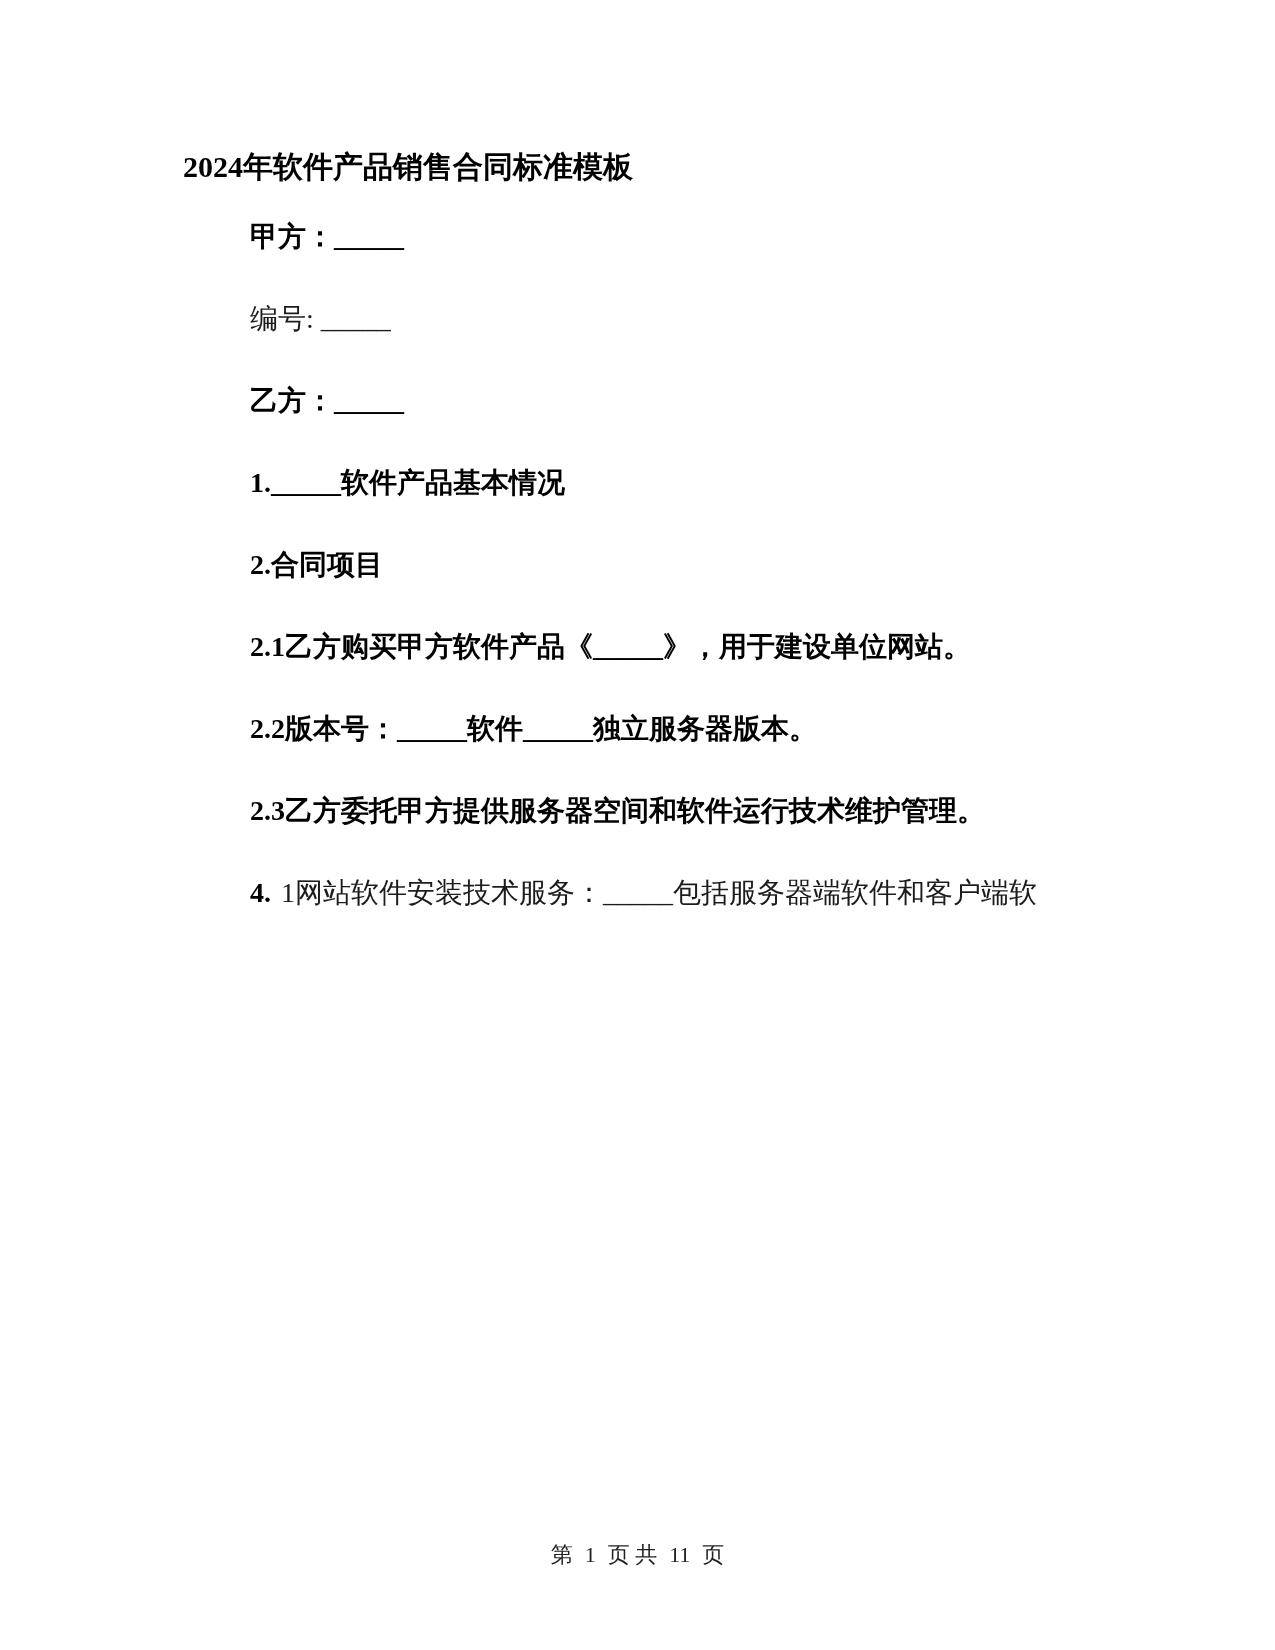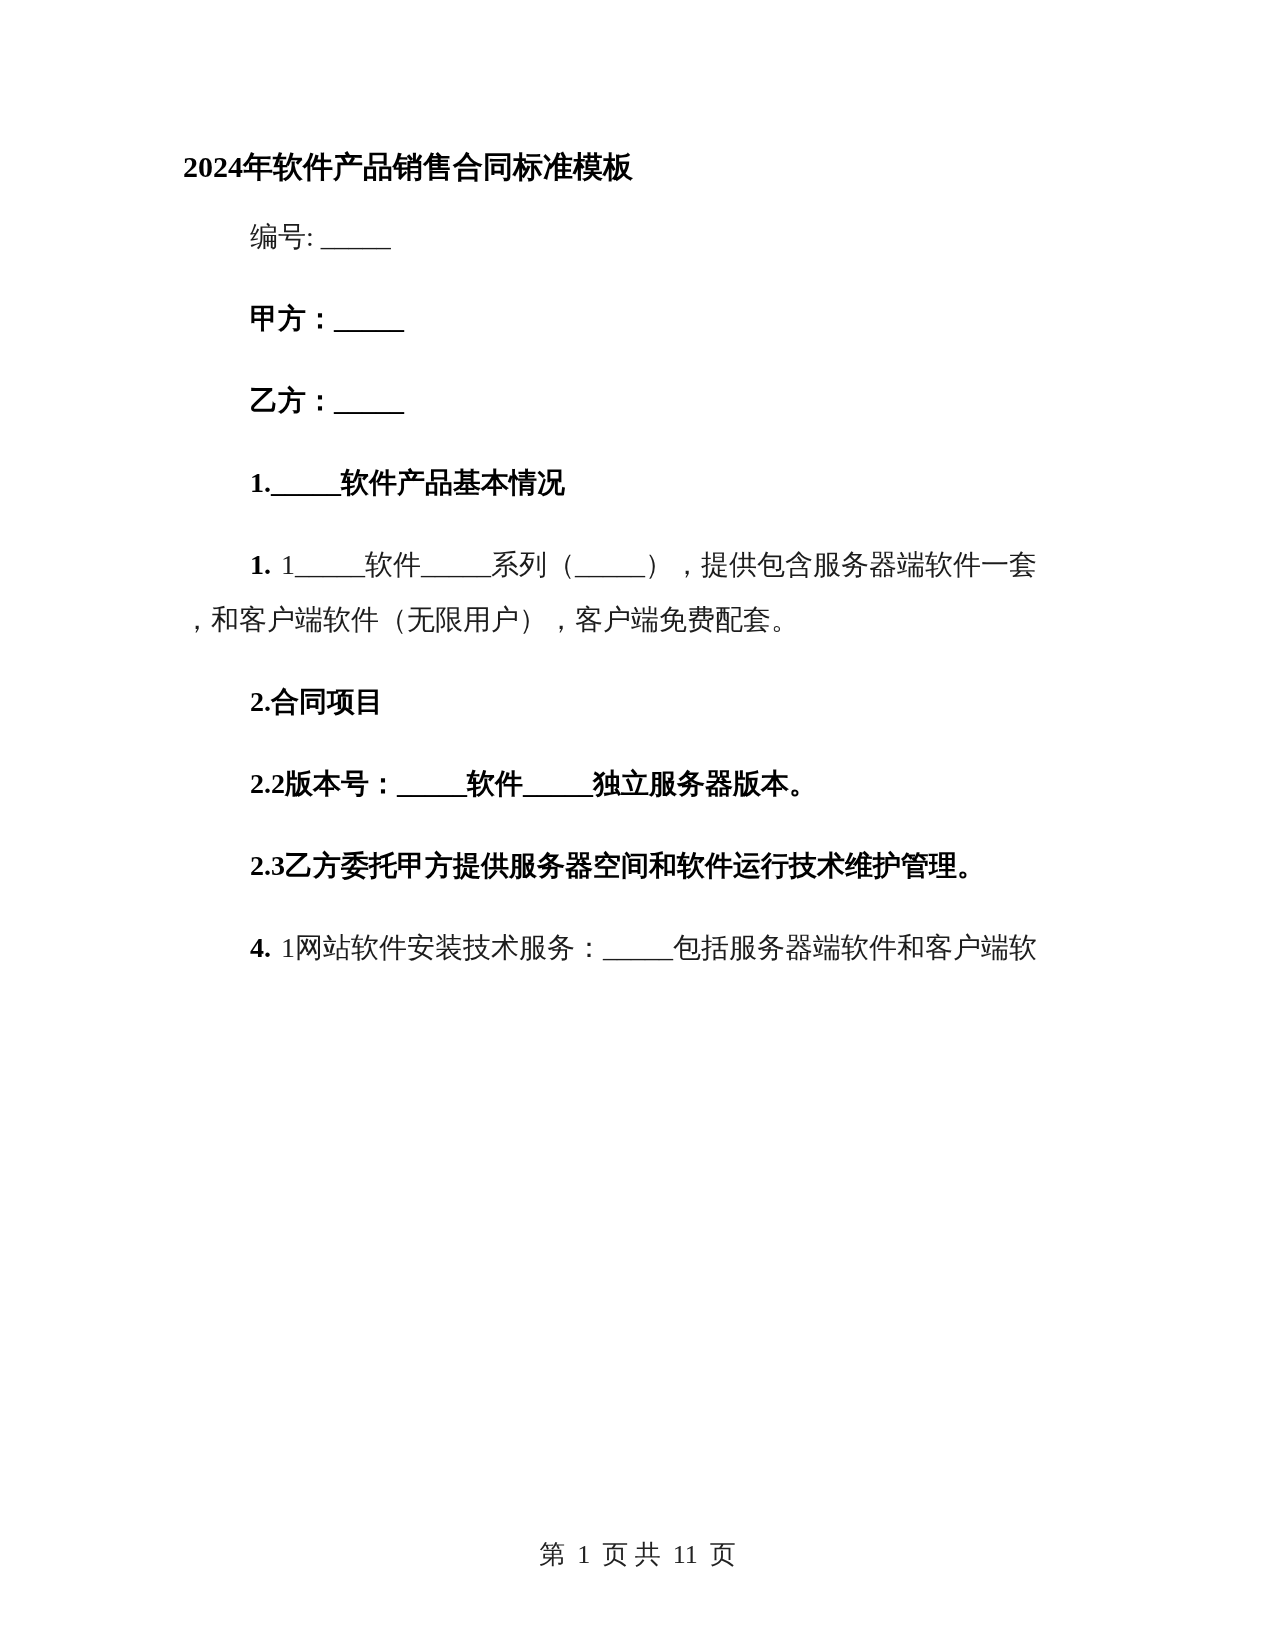--- a/index.html
+++ b/index.html
@@ -39,46 +39,43 @@
     font-weight: bold;
     color: #000000;
     margin-right: 10px;
   }
   .footer {
     position: absolute;
     left: 0;
     bottom: 80px;
     width: 100%;
     text-align: center;
-    font-size: 26px;
+    font-size: 22px;
     line-height: 30px;
     color: #222222;
   }
   .footer span { margin: 0 6px; }
 </style>
 </head>
 <body>
 
 <div class="page">
   <div class="content">
 
     <h1 class="title">2024年软件产品销售合同标准模板</h1>
 
+    <p class="para indent bold">甲方：_____</p>
     <p class="para indent">编号: _____</p>
-    <p class="para indent bold">甲方：_____</p>
     <p class="para indent bold">乙方：_____</p>
 
     <p class="para indent bold">1._____软件产品基本情况</p>
 
-    <div class="para">
-      <span class="line indent"><span class="num">1.</span><span>1_____软件_____系列（_____），提供包含服务器端软件一套</span></span>
-      <span class="line">，和客户端软件（无限用户），客户端免费配套。</span>
-    </div>
 
     <p class="para indent bold">2.合同项目</p>
+    <p class="para indent bold">2.1乙方购买甲方软件产品《_____》，用于建设单位网站。</p>
     <p class="para indent bold">2.2版本号：_____软件_____独立服务器版本。</p>
     <p class="para indent bold">2.3乙方委托甲方提供服务器空间和软件运行技术维护管理。</p>
 
     <div class="para">
     </div>
 
 
     <div class="para">
       <span class="line indent"><span class="num">4.</span><span>1网站软件安装技术服务：_____包括服务器端软件和客户端软</span></span>
     </div>

